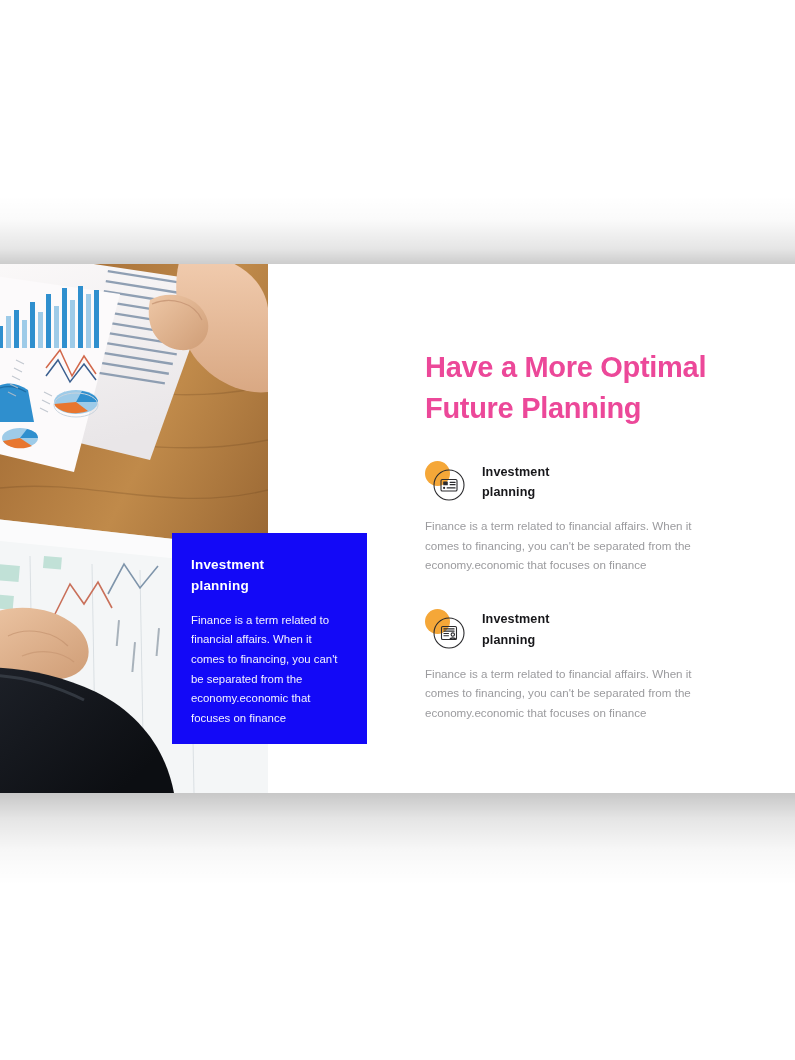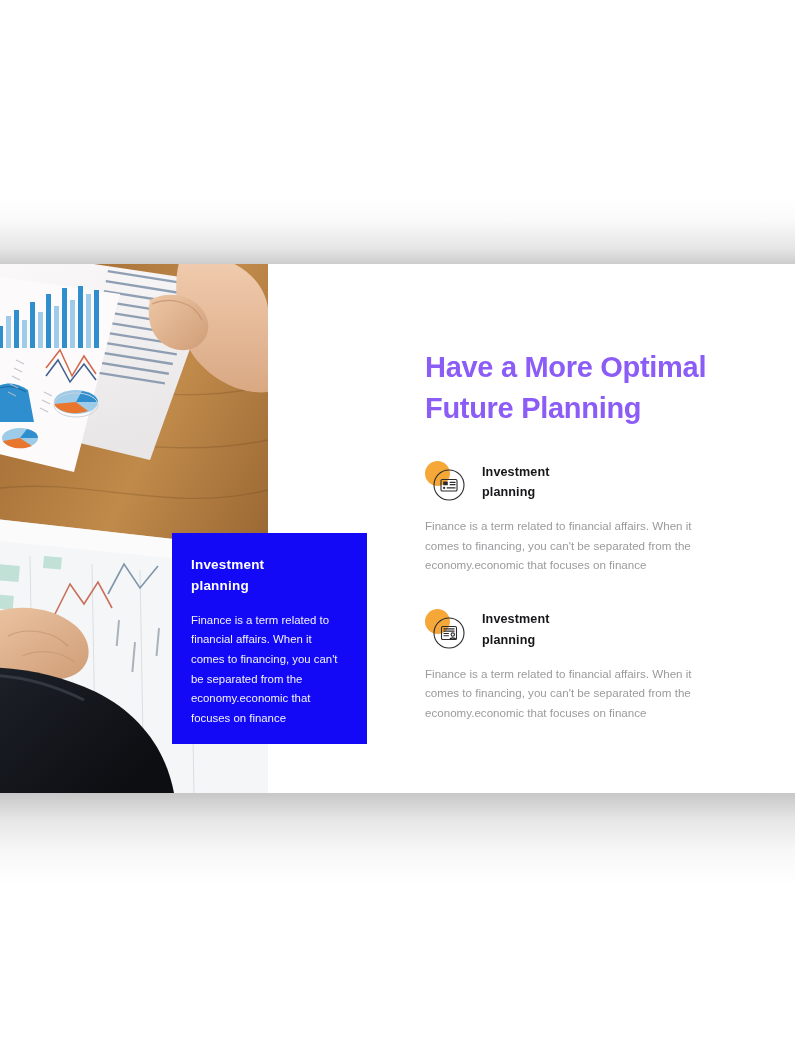--- a/index.html
+++ b/index.html
@@ -91,21 +91,21 @@
   .content {
     position: absolute;
     left: 425px;
     top: 0;
     width: 330px;
     height: 529px;
   }
   .headline {
     margin: 0;
     padding-top: 83px;
-    color: #8b5cf6;
+    color: #ec4899;
     font-size: 29px;
     font-weight: 700;
     line-height: 1.42;
     letter-spacing: -0.3px;
     white-space: pre-line;
   }
 
   .feature {
     margin-top: 32px;
   }

